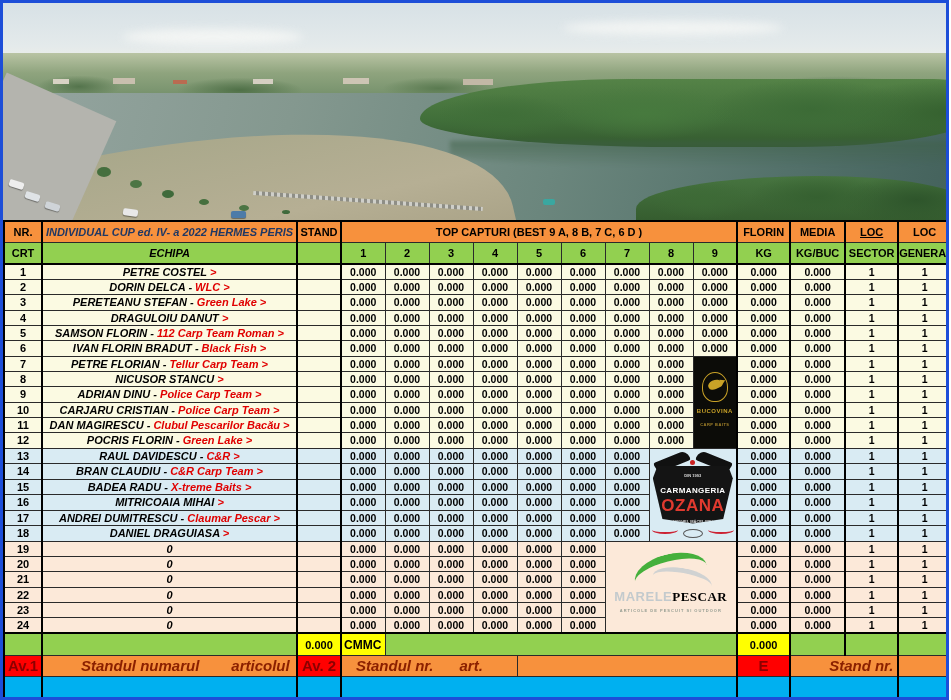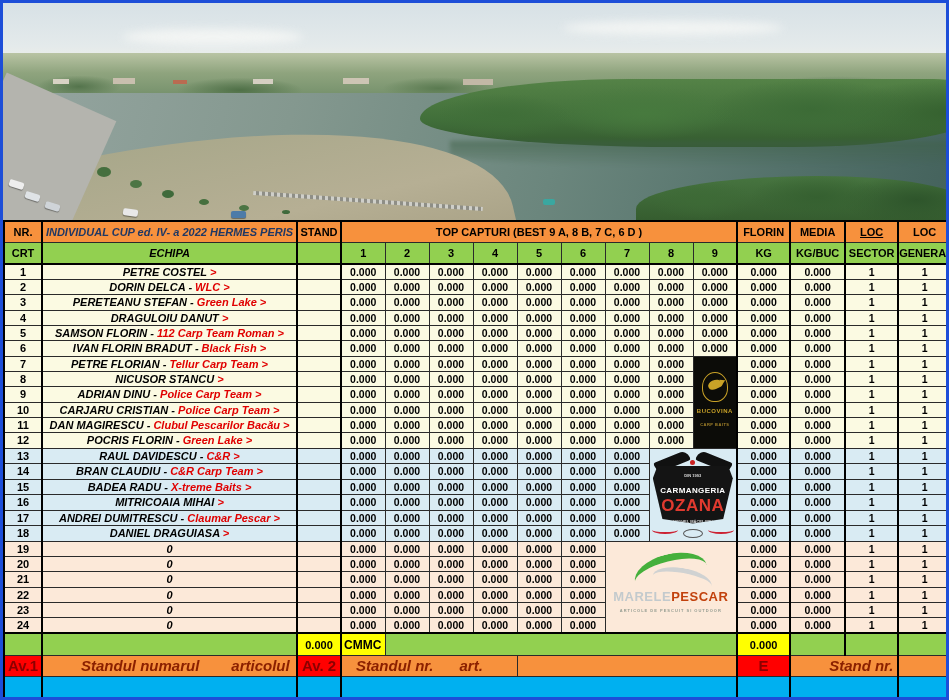--- a/index.html
+++ b/index.html
@@ -113,21 +113,21 @@
   .oz .l2{font-size:17px;font-weight:bold;color:#E03A2F;line-height:16px;letter-spacing:.5px;}
   .oz .l3{font-size:4px;color:#ddd;margin-top:1px;}
   .oz .pig{position:absolute;left:33px;bottom:2px;width:20px;height:9px;border:1px solid #555;border-radius:50%;}
   .oz .arc{position:absolute;bottom:6px;width:26px;height:8px;border-bottom:2px solid #c23;border-radius:50%;}
   .oz .arcL{left:2px;} .oz .arcR{right:2px;}
   .mpcell{background:#2E373B;}
   .mp{position:relative;width:100%;height:100%;display:flex;flex-direction:column;align-items:center;justify-content:flex-end;padding-bottom:14px;}
   .mp .sw1{position:absolute;left:28px;top:12px;width:74px;height:40px;border:0;border-top:7px solid #45B03C;border-radius:50%;transform:rotate(-14deg);}
   .mp .sw2{position:absolute;left:46px;top:26px;width:60px;height:26px;border-top:5px solid #c9ced1;border-radius:50%;transform:rotate(10deg);opacity:.85;}
   .mp .txt{font-size:13px;font-weight:bold;letter-spacing:.5px;}
-  .mp .m1{color:#c3cacd;} .mp .m2{color:#c2410c;}
+  .mp .m1{color:#c3cacd;} .mp .m2{color:#000000;font-family:Liberation Serif, serif;}
   .mp .sub{font-size:4px;color:#7b8a80;letter-spacing:1px;opacity:.8;}
 </style>
 </head>
 <body>
 
 <div id="frame">
 
   <div class="photo">
     <div class="cloud" style="left:120px;top:26px;width:180px;height:16px;"></div>
     <div class="cloud" style="left:560px;top:18px;width:220px;height:14px;"></div>

